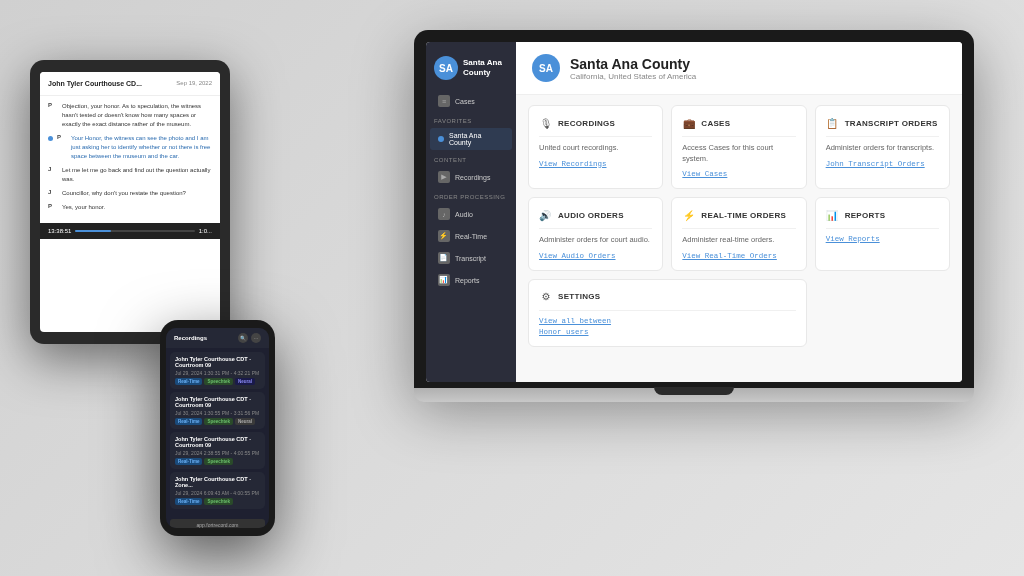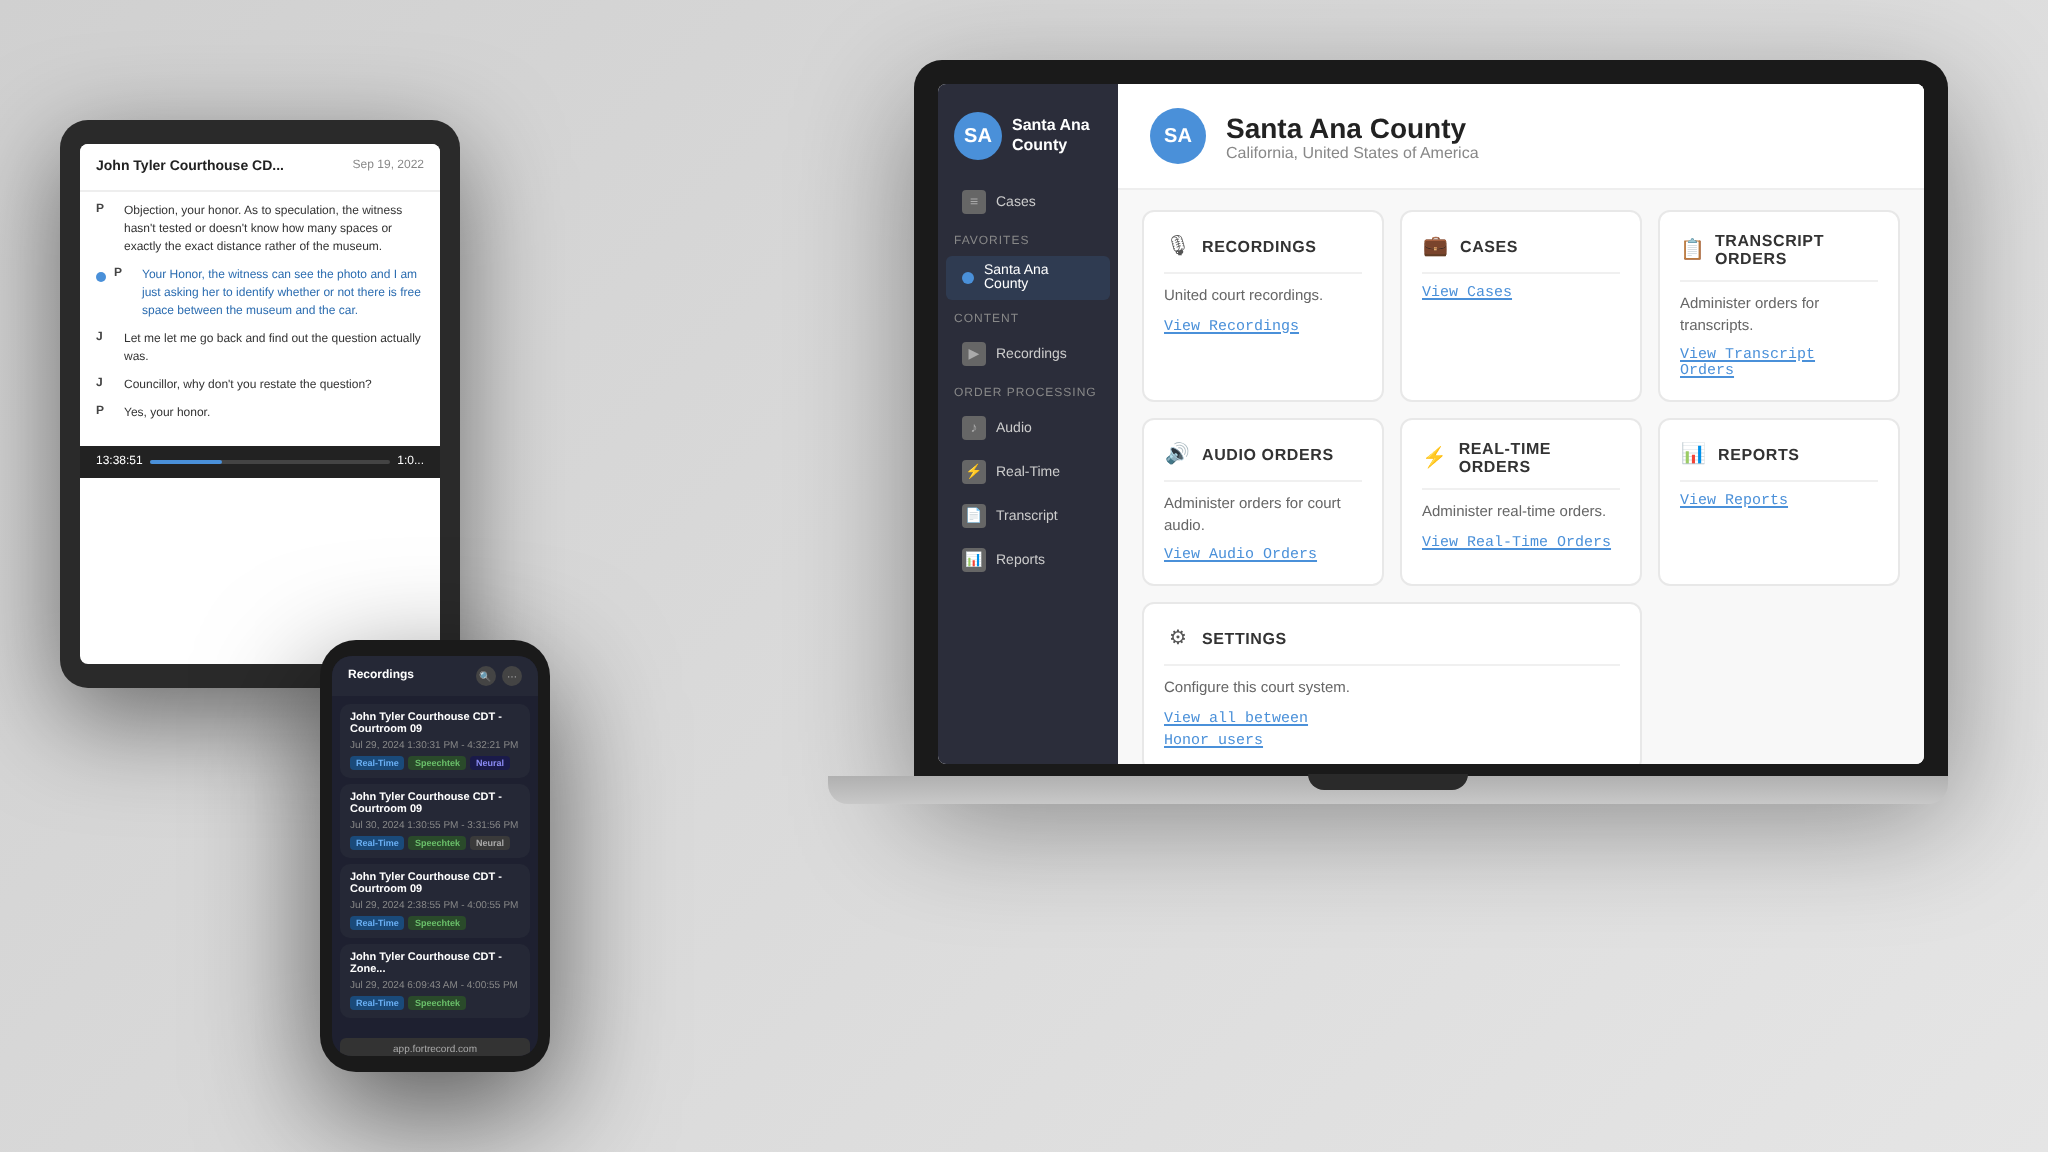--- a/index.html
+++ b/index.html
@@ -31,21 +31,20 @@
       right: 50px;
       top: 30px;
       width: 560px;
     }
 
     .laptop-screen-outer {
       background: #1a1a1a;
       border-radius: 14px 14px 0 0;
       padding: 12px 12px 6px 12px;
       box-shadow: 0 20px 60px rgba(0,0,0,0.4);
-      margin-left: 43px;
     }
 
     .laptop-screen-inner {
       background: #fff;
       border-radius: 4px;
       overflow: hidden;
       width: 100%;
       height: 340px;
       display: flex;
     }
@@ -660,30 +659,31 @@
               </div>
               <div class="card-description">United court recordings.</div>
               <a class="card-link">View Recordings</a>
             </div>
 
             <div class="card">
               <div class="card-header">
                 <div class="card-icon">💼</div>
                 <span class="card-title">CASES</span>
               </div>
+              <div class="card-description">Access Cases for this court system.</div>
               <a class="card-link">View Cases</a>
             </div>
 
             <div class="card">
               <div class="card-header">
                 <div class="card-icon">📋</div>
                 <span class="card-title">TRANSCRIPT ORDERS</span>
               </div>
               <div class="card-description">Administer orders for transcripts.</div>
-              <a class="card-link">View Transcript Orders</a>
+              <a class="card-link">John Transcript Orders</a>
             </div>
 
             <div class="card">
               <div class="card-header">
                 <div class="card-icon">🔊</div>
                 <span class="card-title">AUDIO ORDERS</span>
               </div>
               <div class="card-description">Administer orders for court audio.</div>
               <a class="card-link">View Audio Orders</a>
             </div>
@@ -703,21 +703,20 @@
                 <span class="card-title">REPORTS</span>
               </div>
               <a class="card-link">View Reports</a>
             </div>
 
             <div class="card" style="grid-column: span 2;">
               <div class="card-header">
                 <div class="card-icon">⚙</div>
                 <span class="card-title">SETTINGS</span>
               </div>
-              <div class="card-description">Configure this court system.</div>
               <a class="card-link">View all between</a>
               <a class="card-link" style="margin-top:3px;">Honor users</a>
             </div>
 
           </div>
         </div>
 
       </div>
     </div>
     <div class="laptop-base">

